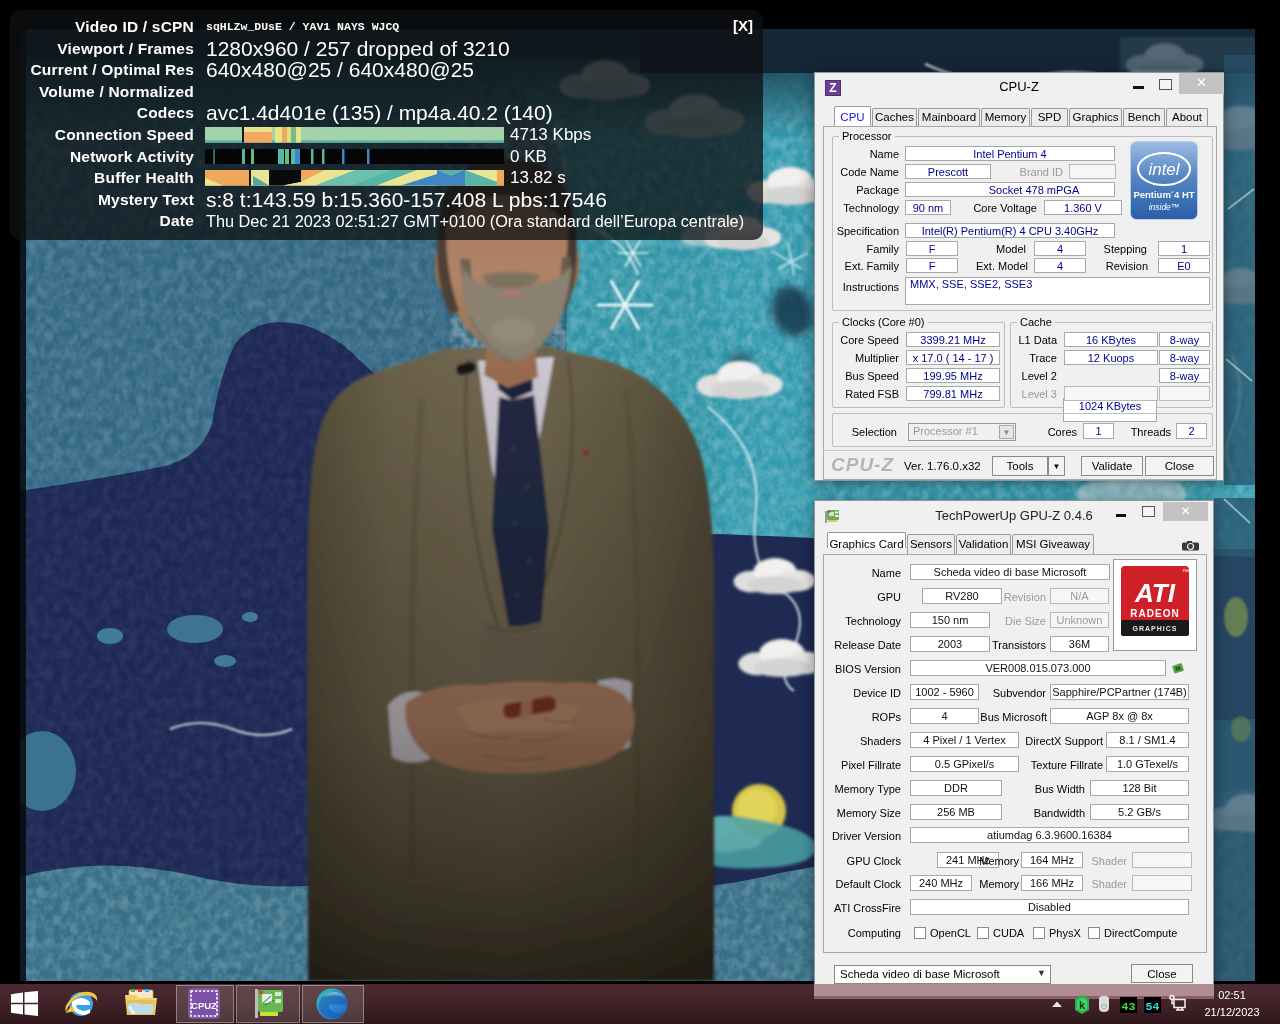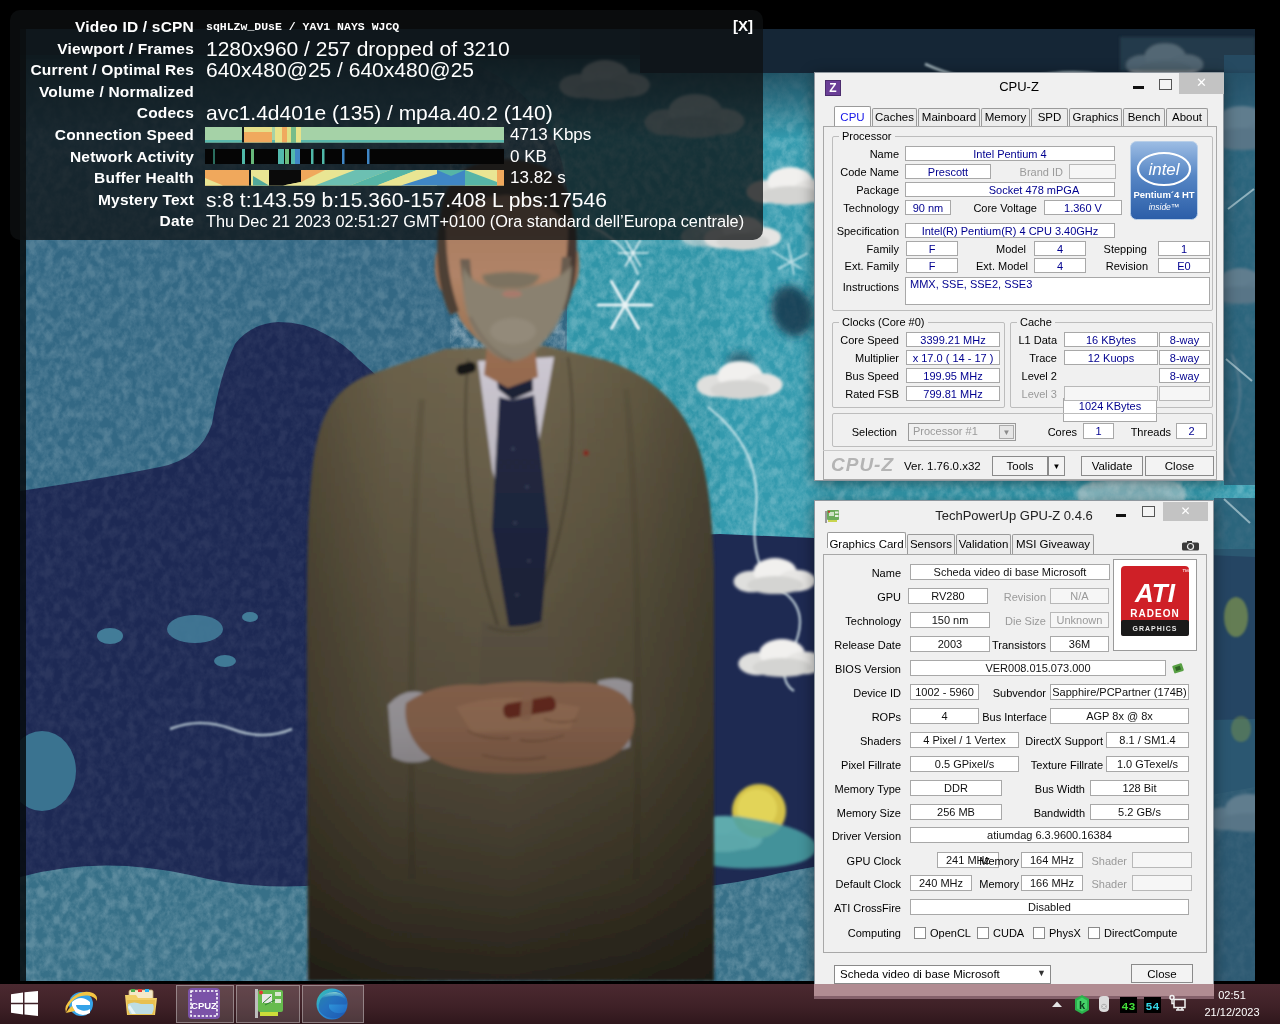--- a/index.html
+++ b/index.html
@@ -493,21 +493,21 @@
           <rect x="5" y="0" width="5" height="3" fill="#3a3a3a"></rect>
           <circle cx="8.5" cy="5.5" r="3" fill="none" stroke="#f0f0f0" stroke-width="1.2"></circle>
         </svg>
   </div>
 
   <div class="abs" style="left:8px;top:52.5px;width:384px;height:399px;background:#f0f0f0;border:1px solid #a8a8a8;"></div>
 
   <div class="lab" style="left:10px;top:65.6px;width:76px;">Name</div>
   <div class="fld" style="left:95px;top:62.6px;width:200px;height:16px;line-height:15px;color:#111;">Scheda video di base Microsoft</div>
   <div class="lab" style="left:10px;top:89.5px;width:76px;">GPU</div>
-  <div class="fld" style="left:93px;top:86.5px;width:80px;height:16px;line-height:15px;color:#111;">RV280</div>
+  <div class="fld" style="left:107px;top:86.5px;width:80px;height:16px;line-height:15px;color:#111;">RV280</div>
   <div class="labg" style="left:160px;top:89.5px;width:71px;">Revision</div>
   <div class="fldg" style="left:235px;top:86.5px;width:59px;height:16px;line-height:15px;">N/A</div>
   <div class="lab" style="left:10px;top:113.6px;width:76px;">Technology</div>
   <div class="fld" style="left:95px;top:110.6px;width:80px;height:16px;line-height:15px;color:#111;">150 nm</div>
   <div class="labg" style="left:160px;top:113.6px;width:71px;">Die Size</div>
   <div class="fldg" style="left:235px;top:110.6px;width:59px;height:16px;line-height:15px;">Unknown</div>
   <div class="lab" style="left:10px;top:137.5px;width:76px;">Release Date</div>
   <div class="fld" style="left:95px;top:134.5px;width:80px;height:16px;line-height:15px;color:#111;">2003</div>
   <div class="lab" style="left:160px;top:137.5px;width:71px;">Transistors</div>
   <div class="fld" style="left:235px;top:134.5px;width:59px;height:16px;line-height:15px;color:#111;">36M</div>
@@ -518,21 +518,21 @@
           <rect x="2" y="2" width="10" height="8" rx="1" fill="#58a044" transform="rotate(-18 8 6)"></rect>
           <rect x="4.5" y="4" width="5" height="4" fill="#2e6424" transform="rotate(-18 8 6)"></rect>
         </svg>
   </div>
   <div class="lab" style="left:10px;top:185.5px;width:76px;">Device ID</div>
   <div class="fld" style="left:95px;top:182.5px;width:69px;height:16px;line-height:15px;color:#111;">1002 - 5960</div>
   <div class="lab" style="left:160px;top:185.5px;width:71px;">Subvendor</div>
   <div class="fld" style="left:235px;top:182.5px;width:139px;height:16px;line-height:15px;color:#111;">Sapphire/PCPartner (174B)</div>
   <div class="lab" style="left:10px;top:209.5px;width:76px;">ROPs</div>
   <div class="fld" style="left:95px;top:206.5px;width:69px;height:16px;line-height:15px;color:#111;">4</div>
-  <div class="lab" style="left:160px;top:209.5px;width:72px;">Bus Interface</div>
+  <div class="lab" style="left:160px;top:209.5px;width:72px;">Bus Microsoft</div>
   <div class="fld" style="left:235px;top:206.5px;width:139px;height:16px;line-height:15px;color:#111;">AGP 8x @ 8x</div>
   <div class="lab" style="left:10px;top:233.5px;width:76px;">Shaders</div>
   <div class="fld" style="left:95px;top:230.5px;width:109px;height:16px;line-height:15px;color:#111;">4 Pixel / 1 Vertex</div>
   <div class="lab" style="left:208px;top:233.5px;width:80px;">DirectX Support</div>
   <div class="fld" style="left:291px;top:230.5px;width:83px;height:16px;line-height:15px;color:#111;">8.1 / SM1.4</div>
   <div class="lab" style="left:10px;top:257.5px;width:76px;">Pixel Fillrate</div>
   <div class="fld" style="left:95px;top:254.5px;width:109px;height:16px;line-height:15px;color:#111;">0.5 GPixel/s</div>
   <div class="lab" style="left:208px;top:257.5px;width:80px;">Texture Fillrate</div>
   <div class="fld" style="left:291px;top:254.5px;width:83px;height:16px;line-height:15px;color:#111;">1.0 GTexel/s</div>
   <div class="lab" style="left:10px;top:281.5px;width:76px;">Memory Type</div>

